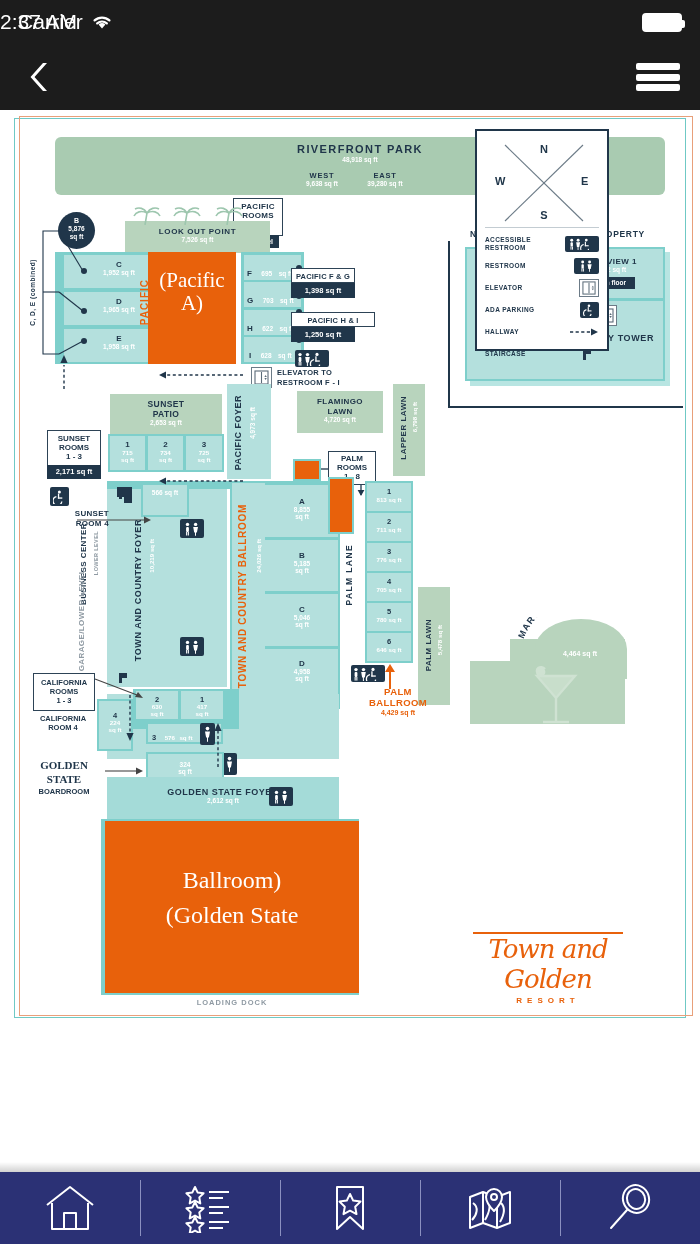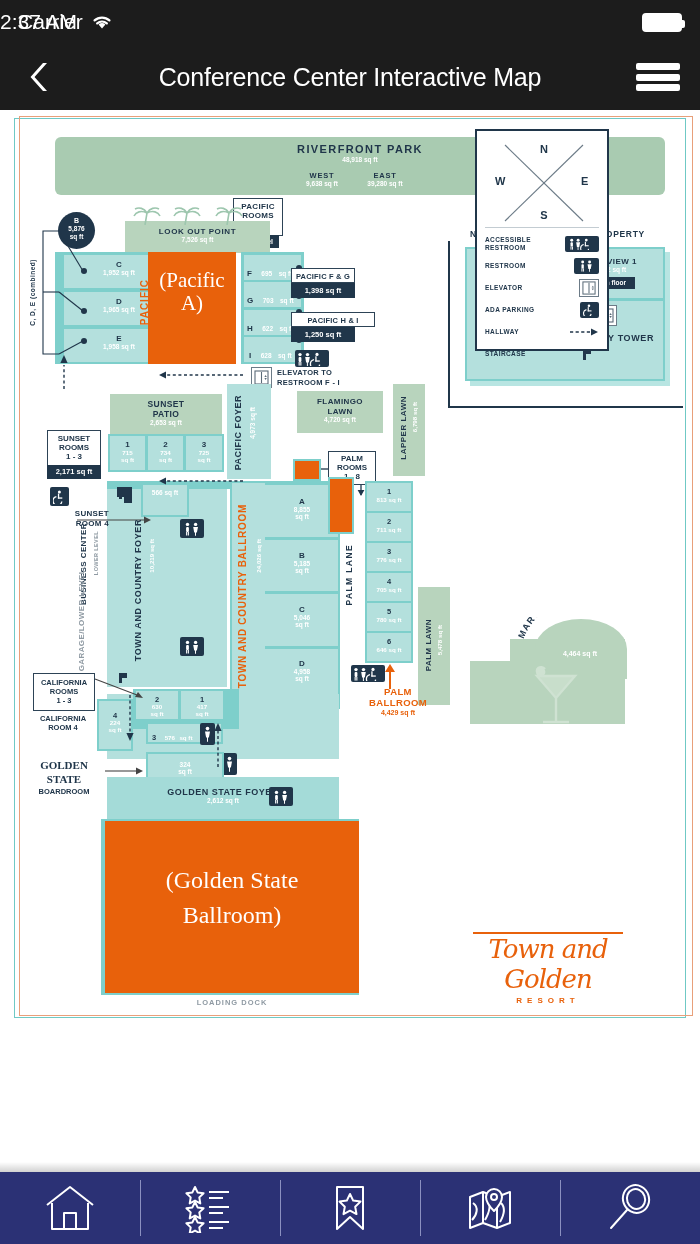--- a/index.html
+++ b/index.html
@@ -129,21 +129,20 @@
     <span class="battery"></span>
   </div>
 </div>
 
 <div class="navbar">
   <div class="back-btn">
     <svg width="24" height="34" viewBox="0 0 24 34">
       <path d="M19 3 L6.5 17 L19 31 L15 31 L2.5 17 L15 3 Z" fill="#fff"></path>
     </svg>
   </div>
-  <div class="nav-title">Conference Center Interactive Map</div>
   <div class="hamburger">
     <span></span>
       <span></span>
       <span></span>
   </div>
 </div>
 
 <div class="content">
  <div class="map-frame">
   <div class="map">
@@ -664,22 +663,22 @@
               <rect x="5.8" y="9.8" width="1.1" height="3.7"></rect>
        <circle cx="13.6" cy="2.4" r="1.7"></circle>
               <path d="M11.2 4.9h4.8l-1.1 5.6h-.9V13.8h-1V10.5h-.8z"></path>
      </g>
           </svg>
    </div>
 
    <div class="blk tealdk" style="left:86px;top:700px;width:258px;height:176px;"></div>
    <div class="blk orange" style="left:90px;top:702px;width:254px;height:172px;"></div>
    <div class="bigroom" style="left:90px;top:744px;width:254px;font-size:24px;line-height:1.45;">
+     <div>Ballroom)</div>
      <div>(Golden State</div>
-     <div>Ballroom)</div>
    </div>
    <div class="bold t-grey" style="position:absolute;left:90px;top:879px;width:254px;text-align:center;font-size:7.5px;letter-spacing:1px;">LOADING DOCK</div>
 
    <div class="legend">
      <svg style="position:absolute;left:24px;top:10px;" width="86" height="84">
        <g stroke="#6c7b87" stroke-width="1.1">
               <path d="M4 4 L82 80"></path>
               <path d="M82 4 L4 80"></path>
             </g>
      </svg>

